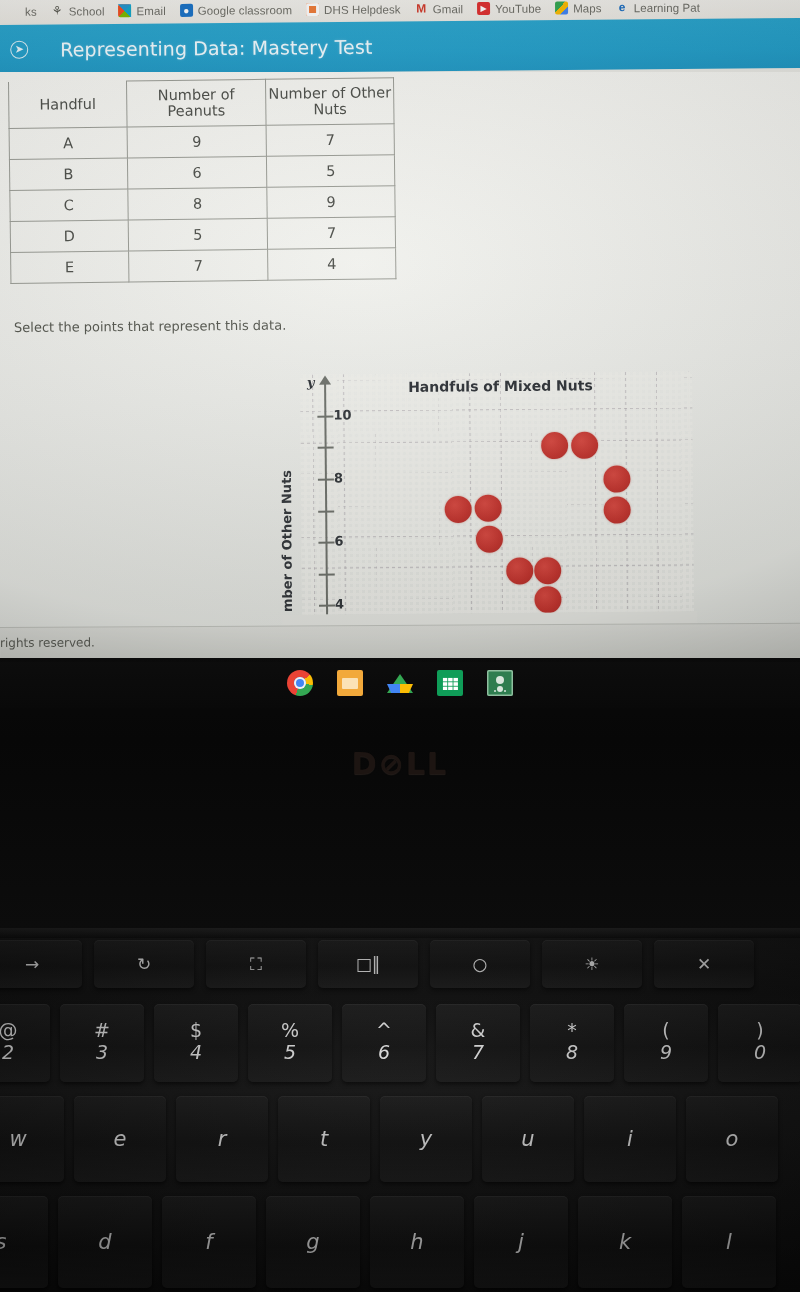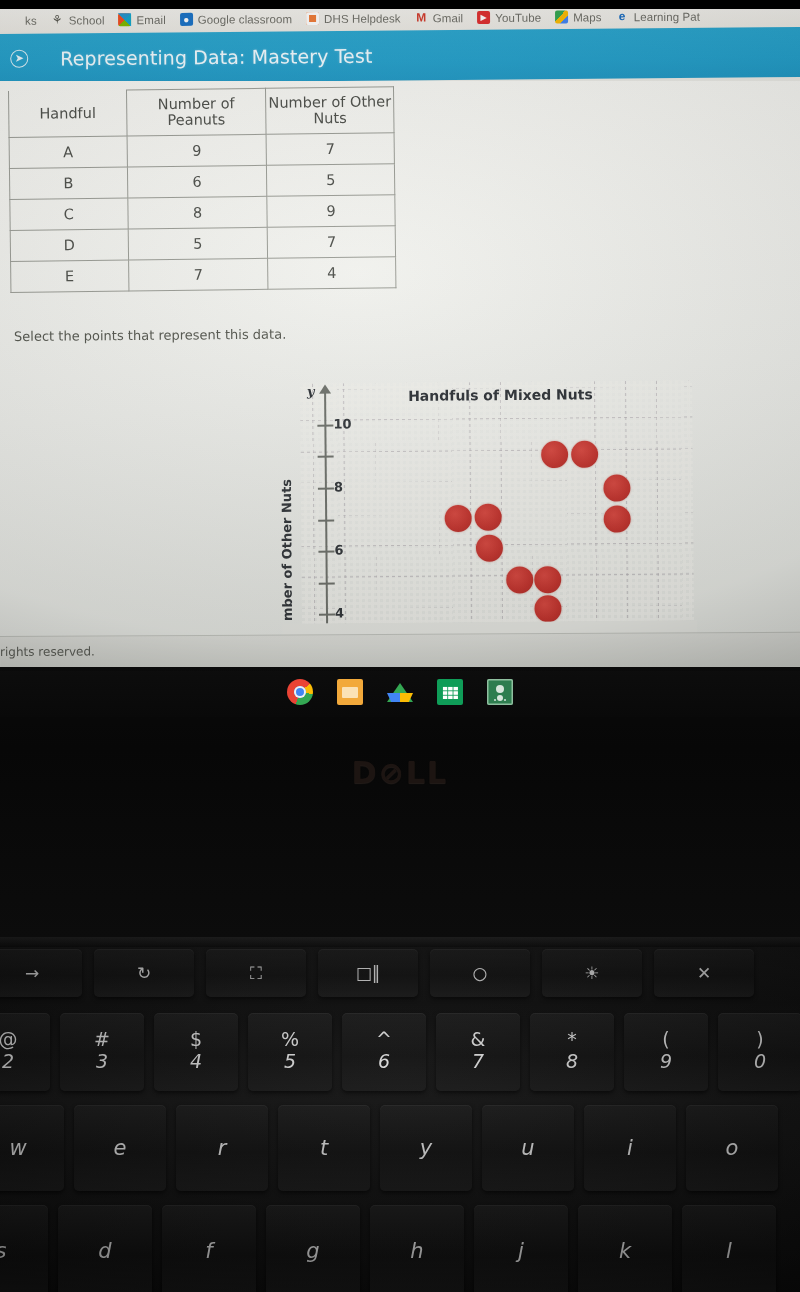--- a/index.html
+++ b/index.html
@@ -2,21 +2,21 @@
 <html><head>
 <meta charset="utf-8">
 <style>
   * { box-sizing: border-box; margin: 0; padding: 0; }
   html, body {
     width: 800px; height: 1292px;
     background: #000;
     font-family: "Liberation Sans", sans-serif;
     overflow: hidden;
   }
-  #screenshot { position: relative; width: 800px; height: 1138px; background: #0c4a6e; margin-top: 9px; }
+  #screenshot { position: relative; width: 800px; height: 1138px; background: #0c4a6e; }
 
   
   #screen {
     position: absolute; left: 0; top: 0; width: 800px; height: 662px;
     background: #e9e9e4;
     overflow: hidden;
   }
   
   #photo-tint {
     position: absolute; inset: 0; pointer-events: none; z-index: 60;

